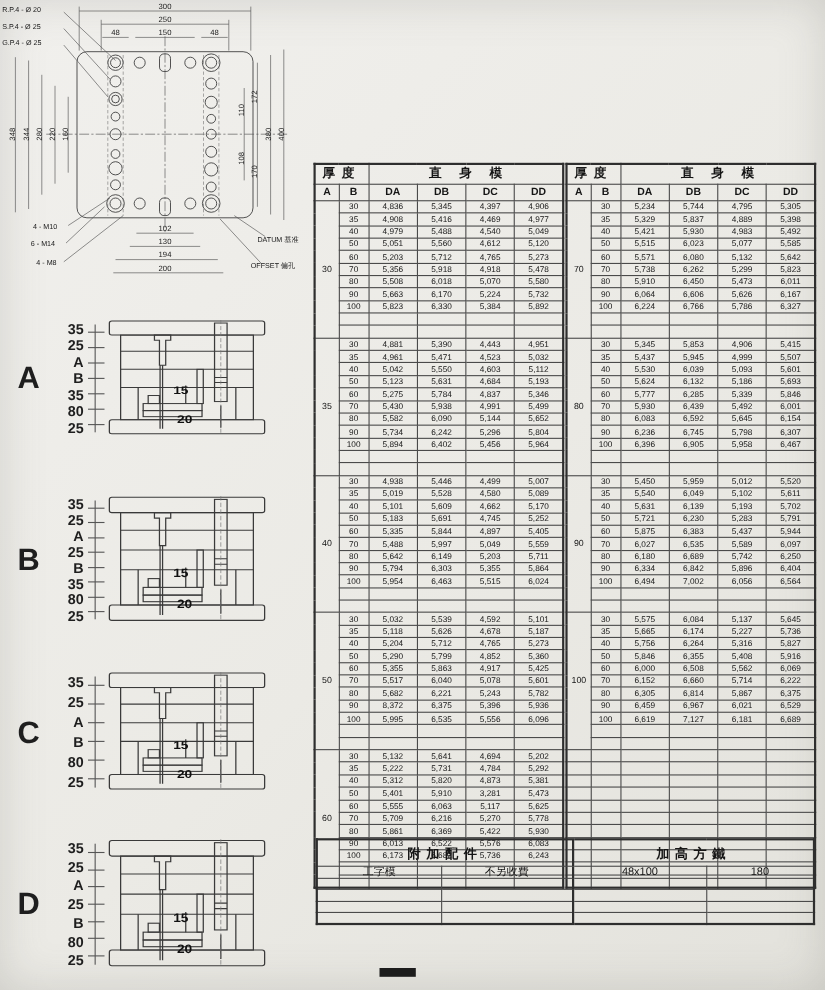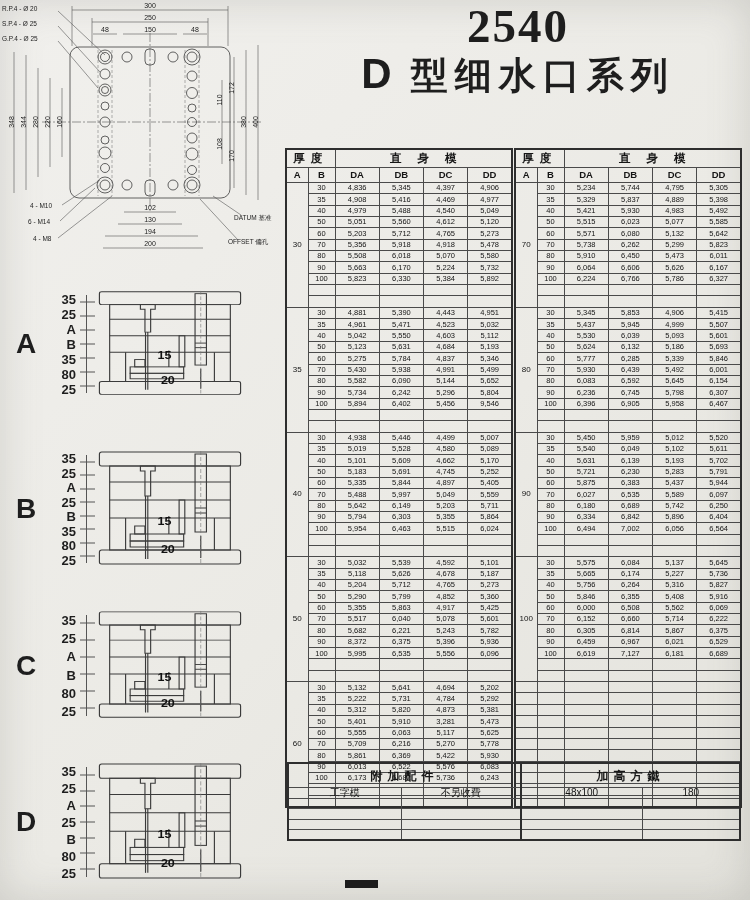--- a/index.html
+++ b/index.html
@@ -51,24 +51,20 @@
   table.atable td.thick-r{border-right:2px solid #2e2e2e;}
   table.atable td.cn{font-family:"Liberation Serif",serif;font-size:10px;}
   table.atable td.num{font-size:10px;}
   .smudge{position:absolute;left:345px;top:880px;width:33px;height:8px;background:#1c1c1c;filter:blur(.4px);}
 </style>
 </head>
 <body>
 
 <div class="sheet">
 
-  <div class="title-area">
-    <div class="t-model">2540</div>
-    <div class="t-series"><span class="dletterspan">D</span> <span>型细水口系列</span></div>
-  </div>
 
   <div class="drawing-area">
     <svg class="tdraw" viewBox="0 0 285 285">
       <g class="ln">
         <rect x="70" y="47" width="160" height="151" rx="9"></rect>
         <rect x="145" y="49" width="10" height="16" rx="4"></rect>
         <rect x="145" y="180" width="10" height="16" rx="4"></rect>
         <circle cx="105" cy="57" r="7"></circle>
           <circle cx="105" cy="57" r="4.5"></circle>
         <circle cx="105" cy="74" r="5"></circle>
@@ -515,21 +511,21 @@
             <td>5,734</td>
             <td>6,242</td>
             <td>5,296</td>
             <td>5,804</td>
           </tr>
           <tr>
             <td>100</td>
             <td>5,894</td>
             <td>6,402</td>
             <td>5,456</td>
-            <td>9,546</td>
+            <td>5,964</td>
           </tr>
           <tr>
             <td></td>
             <td></td>
             <td></td>
             <td></td>
             <td></td>
           </tr>
           <tr>
             <td></td>

